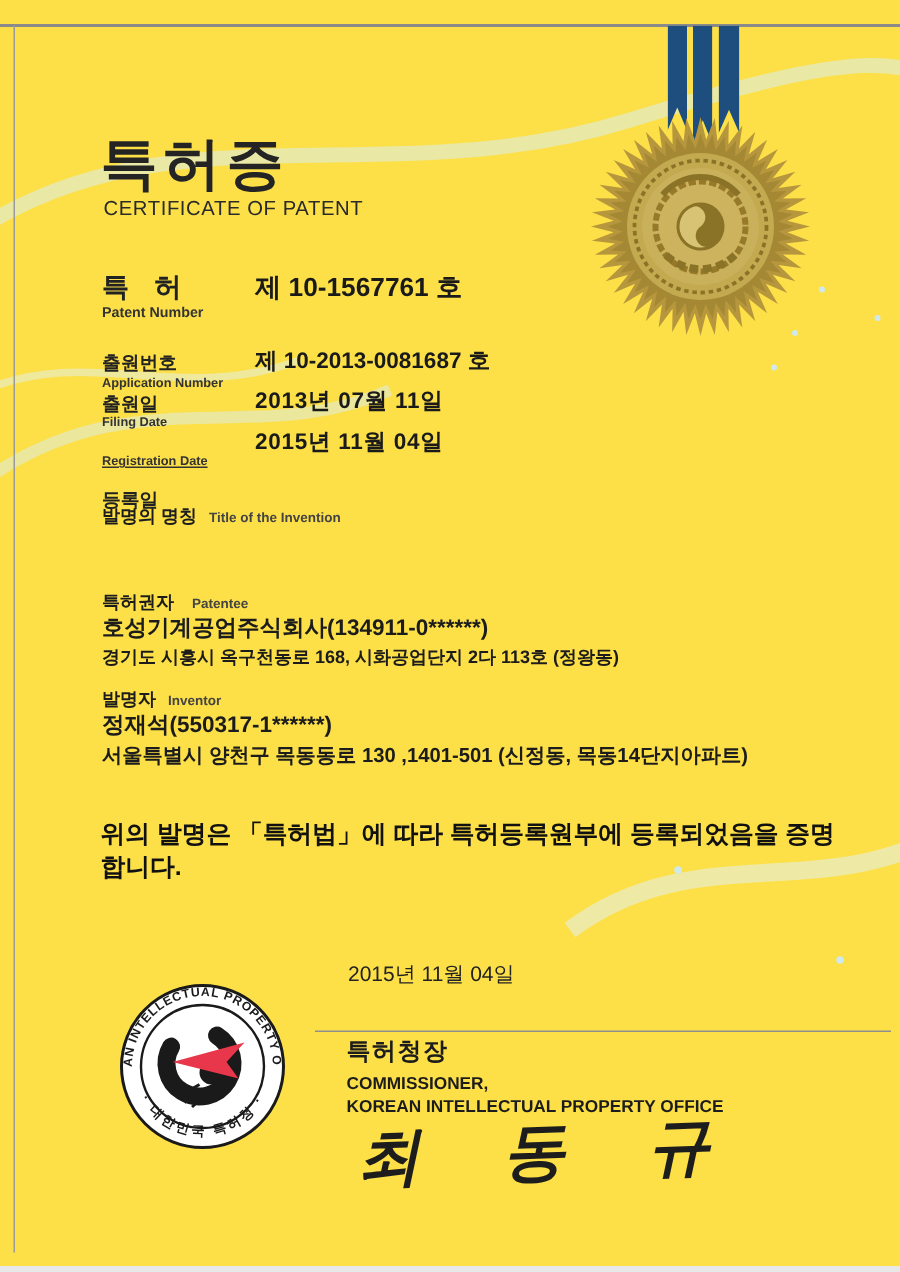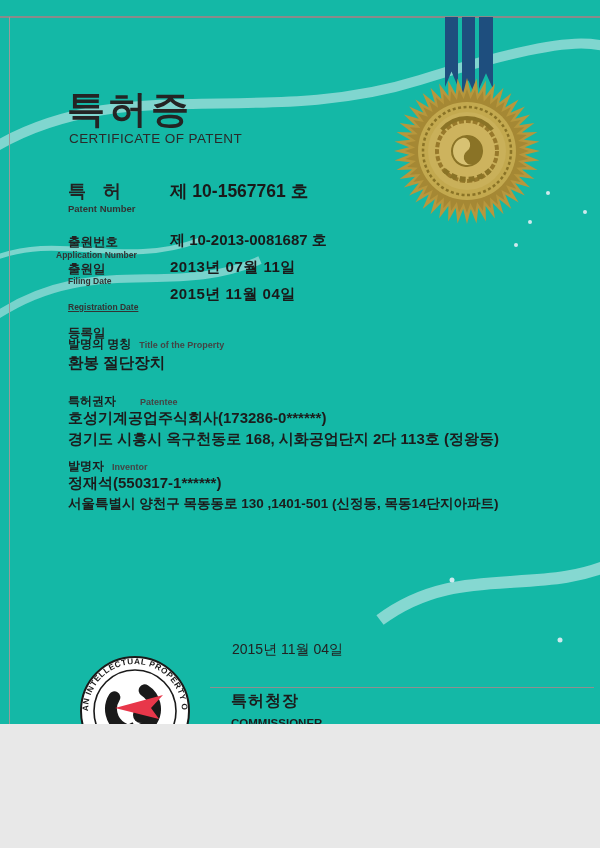--- a/index.html
+++ b/index.html
@@ -1,17 +1,17 @@
 <!DOCTYPE html>
 <html><head>
 <meta charset="utf-8">
 <style>
   html,body{margin:0;padding:0;background:#e8e8e8;}
   .page{
-    position:relative;width:600px;height:724px;background:#14b8a6;
+    position:relative;width:600px;height:844px;background:#fde047;
     margin:0 auto;overflow:hidden;
     font-family:"Liberation Sans",sans-serif;color:#1c1c1c;
   }
   .abs{position:absolute;}
   
   .frame-top{left:0;top:16px;width:600px;height:2px;background:#8a8a8a;}
   .frame-left{left:9px;top:17px;width:1px;height:818px;background:#9a9a9a;}
   
   .watermark{left:0;top:0;width:600px;height:848px;pointer-events:none;}
   
@@ -24,37 +24,37 @@
   .rs3{left:479px;width:14px;height:72px;clip-path:polygon(0 0,100% 0,100% 100%,50% 78%,0 100%);}
   .medal{left:392px;top:76px;width:150px;height:150px;}
   
   .lbl-ko{font-weight:bold;color:#222;}
   .lbl-en{font-weight:bold;color:#333;}
   .val{font-weight:bold;color:#1a1a1a;}
   .f-patent-ko{left:68px;top:179px;font-size:18px;letter-spacing:6px;}
   .f-patent-en{left:68px;top:203px;font-size:9.5px;}
   .f-patent-val{left:170px;top:179px;font-size:17.5px;}
   .f-app-ko{left:68px;top:234px;font-size:12.5px;}
-  .f-app-en{left:56px;top:250px;font-size:8.5px;}
+  .f-app-en{left:68px;top:250px;font-size:8.5px;}
   .f-app-val{left:170px;top:231px;font-size:15px;}
   .f-fil-ko{left:68px;top:261px;font-size:12.5px;}
   .f-fil-en{left:68px;top:276px;font-size:8.5px;}
   .f-fil-val{left:170px;top:258px;font-size:15px;letter-spacing:.5px;}
   .f-reg-ko{left:68px;top:287px;font-size:12.5px;margin-top:38px;}
   .f-reg-en{left:68px;top:302px;font-size:8.5px;text-decoration:underline;}
   .f-reg-val{left:170px;top:285px;font-size:15px;letter-spacing:.5px;}
   
   .inv-lbl{left:68px;top:336px;font-size:12px;font-weight:bold;}
   .inv-lbl .en{font-size:9px;font-weight:bold;color:#444;margin-left:8px;}
   .inv-title{left:68px;top:353px;font-size:15.5px;font-weight:bold;}
   
   .pat-lbl{left:68px;top:393px;font-size:12px;font-weight:bold;}
-  .pat-lbl .en{font-size:9px;font-weight:bold;color:#444;margin-left:24px;}
+  .pat-lbl .en{font-size:9px;font-weight:bold;color:#444;margin-left:12px;}
   .pat-name{left:68px;top:409px;font-size:15px;font-weight:bold;}
-  .pat-addr{left:68px;top:430px;font-size:15px;font-weight:bold;}
+  .pat-addr{left:68px;top:430px;font-size:12px;font-weight:bold;}
   
   .invt-lbl{left:68px;top:458px;font-size:12px;font-weight:bold;}
   .invt-lbl .en{font-size:9px;font-weight:bold;color:#444;margin-left:8px;}
   .invt-name{left:68px;top:474px;font-size:15px;font-weight:bold;}
   .invt-addr{left:68px;top:495px;font-size:13.5px;font-weight:bold;}
   
   .stmt-ko{left:67px;top:545px;width:500px;font-size:16.5px;font-weight:bold;color:#111;}
   .stmt-en{left:67px;top:571px;width:500px;font-size:13.5px;font-weight:bold;line-height:18px;color:#1a1a1a;}
   
   .issue-date{left:232px;top:641px;font-size:14px;color:#222;}
@@ -121,36 +121,36 @@
 
   <div class="abs lbl-ko f-fil-ko">출원일</div>
   <div class="abs lbl-en f-fil-en">Filing Date</div>
   <div class="abs val f-fil-val">2013년  07월  11일</div>
 
   <div class="abs lbl-ko f-reg-ko">등록일</div>
   <div class="abs lbl-en f-reg-en">Registration Date</div>
   <div class="abs val f-reg-val">2015년  11월  04일</div>
 
   <div class="abs inv-lbl">
-    <span>발명의 명칭</span><span class="en">Title of the Property</span>
+    <span>발명의 명칭</span><span class="en">Title of the Invention</span>
   </div>
-  <div class="abs inv-title">환봉 절단장치</div>
 
   <div class="abs pat-lbl">
     <span>특허권자</span><span class="en">Patentee</span>
   </div>
-  <div class="abs pat-name">호성기계공업주식회사(173286-0******)</div>
+  <div class="abs pat-name">호성기계공업주식회사(134911-0******)</div>
   <div class="abs pat-addr">경기도 시흥시 옥구천동로 168, 시화공업단지 2다 113호 (정왕동)</div>
 
   <div class="abs invt-lbl">
     <span>발명자</span><span class="en">Inventor</span>
   </div>
   <div class="abs invt-name">정재석(550317-1******)</div>
   <div class="abs invt-addr">서울특별시 양천구 목동동로 130 ,1401-501 (신정동, 목동14단지아파트)</div>
 
+  <div class="abs stmt-ko">위의 발명은 「특허법」에 따라 특허등록원부에 등록되었음을 증명합니다.</div>
   <div class="abs stmt-en">
   </div>
 
   <div class="abs issue-date">2015년 11월 04일</div>
   <div class="abs comm-rule"></div>
   <div class="abs comm-ko">특허청장</div>
   <div class="abs comm-en1">COMMISSIONER,</div>
   <div class="abs comm-en2">KOREAN INTELLECTUAL PROPERTY OFFICE</div>
   <div class="abs signature">최 동 규</div>
 

